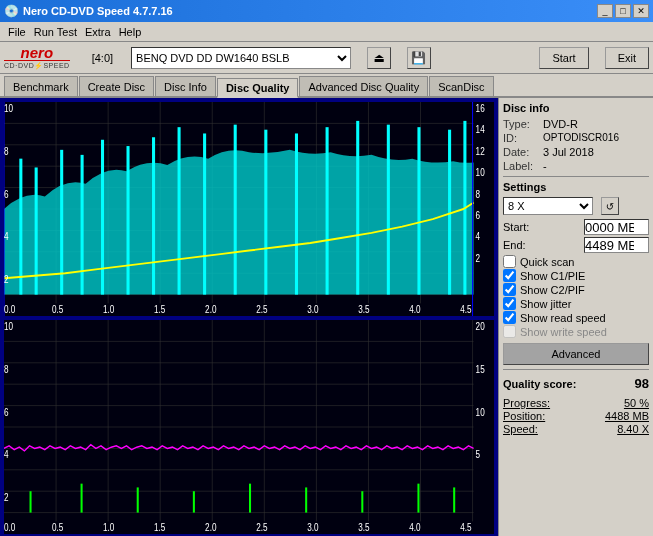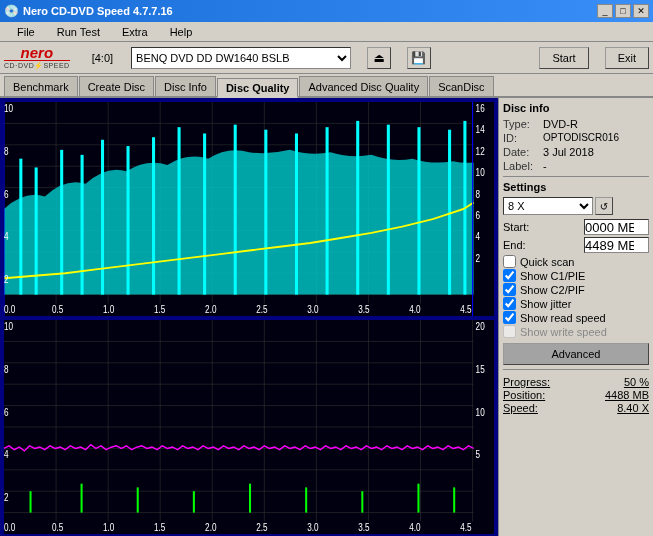--- a/index.html
+++ b/index.html
@@ -5,21 +5,21 @@
     * { margin: 0; padding: 0; box-sizing: border-box; }
     body { width: 653px; height: 536px; background: #d4d0c8; font-family: 'Segoe UI', Tahoma, Arial, sans-serif; font-size: 11px; overflow: hidden; }
 
     
     .title-bar { background: linear-gradient(to right, #1a6ed8, #3a8ef8); height: 22px; display: flex; align-items: center; justify-content: space-between; padding: 0 4px; color: white; }
     .title-bar-left { display: flex; align-items: center; gap: 4px; font-size: 11px; font-weight: bold; }
     .title-bar-controls { display: flex; gap: 2px; }
     .title-btn { width: 16px; height: 14px; background: #d4d0c8; border: 1px solid #888; font-size: 9px; cursor: pointer; display: flex; align-items: center; justify-content: center; color: black; }
 
     
-    .menu-bar { background: #d4d0c8; height: 20px; display: flex; align-items: center; border-bottom: 1px solid #888; padding: 0 13px; gap: 14px; }
+    .menu-bar { background: #d4d0c8; height: 20px; display: flex; align-items: center; border-bottom: 1px solid #888; padding: 0 4px; gap: 0; }
     .menu-item { font-size: 11px; cursor: pointer; padding: 1px 4px; }
 
     
     .toolbar { background: #d4d0c8; height: 32px; display: flex; align-items: center; padding: 2px 4px; gap: 16px; border-bottom: 1px solid #888; }
     .drive-select { height: 22px; width: 220px; font-size: 11px; background: white; border: 1px inset #888; }
     .toolbar-icon-btn { width: 24px; height: 22px; background: #d4d0c8; border: 1px outset #999; cursor: pointer; display: flex; align-items: center; justify-content: center; font-size: 12px; }
     .start-btn { height: 22px; padding: 0 12px; font-size: 11px; background: #d4d0c8; border: 1px outset #999; cursor: pointer; }
     .exit-btn { height: 22px; padding: 0 12px; font-size: 11px; background: #d4d0c8; border: 1px outset #999; cursor: pointer; }
 
     
@@ -33,21 +33,21 @@
     
     .chart-area { flex: 1; background: #000080; padding: 4px; display: flex; flex-direction: column; }
 
     
     .right-panel { width: 155px; background: #d4d0c8; padding: 4px; border-left: 1px solid #888; overflow-y: auto; }
 
     .section-title { font-size: 11px; font-weight: bold; margin-bottom: 4px; }
     .info-row { display: flex; font-size: 11px; margin-bottom: 2px; }
     .info-label { width: 40px; color: #333; }
     .info-value { flex: 1; }
-    .speed-row { display: flex; align-items: center; gap: 2px; margin-bottom: 4px; }
+    .speed-row { display: flex; align-items: center; gap: 8px; margin-bottom: 4px; }
     .speed-select { width: 90px; height: 18px; font-size: 11px; border: 1px inset #888; background: white; }
     .refresh-btn { width: 18px; height: 18px; background: #d4d0c8; border: 1px outset #999; font-size: 10px; cursor: pointer; display: flex; align-items: center; justify-content: center; }
 
     .mb-row { display: flex; align-items: center; gap: 2px; margin-bottom: 2px; font-size: 11px; }
     .mb-label { width: 32px; }
     .mb-input { width: 65px; height: 16px; font-size: 13px; border: 1px inset #888; background: white; text-align: right; padding-right: 14px; margin-left: 48px; }
 
     .checkbox-row { display: flex; align-items: center; gap: 4px; margin-bottom: 1px; font-size: 11px; }
     .checkbox-row input { margin: 0; }
 
@@ -319,20 +319,24 @@
     </div>
     <div class="checkbox-row">
       <input type="checkbox" disabled="" style="">
       <span style="color:#888;">Show write speed</span>
     </div>
     <button class="advanced-btn">Advanced</button>
 
     <hr style="border:none;border-top:1px solid #888;margin:4px 0;">
 
     
+    <div class="quality-row">
+      <span>Quality score:</span>
+      <span style="font-size:13px;color:#000;">98</span>
+    </div>
 
     
     <div class="progress-section">
       <div class="progress-row">
         <span>Progress:</span>
         <span>50 %</span>
       </div>
       <div class="progress-row">
         <span>Position:</span>
         <span>4488 MB</span>

